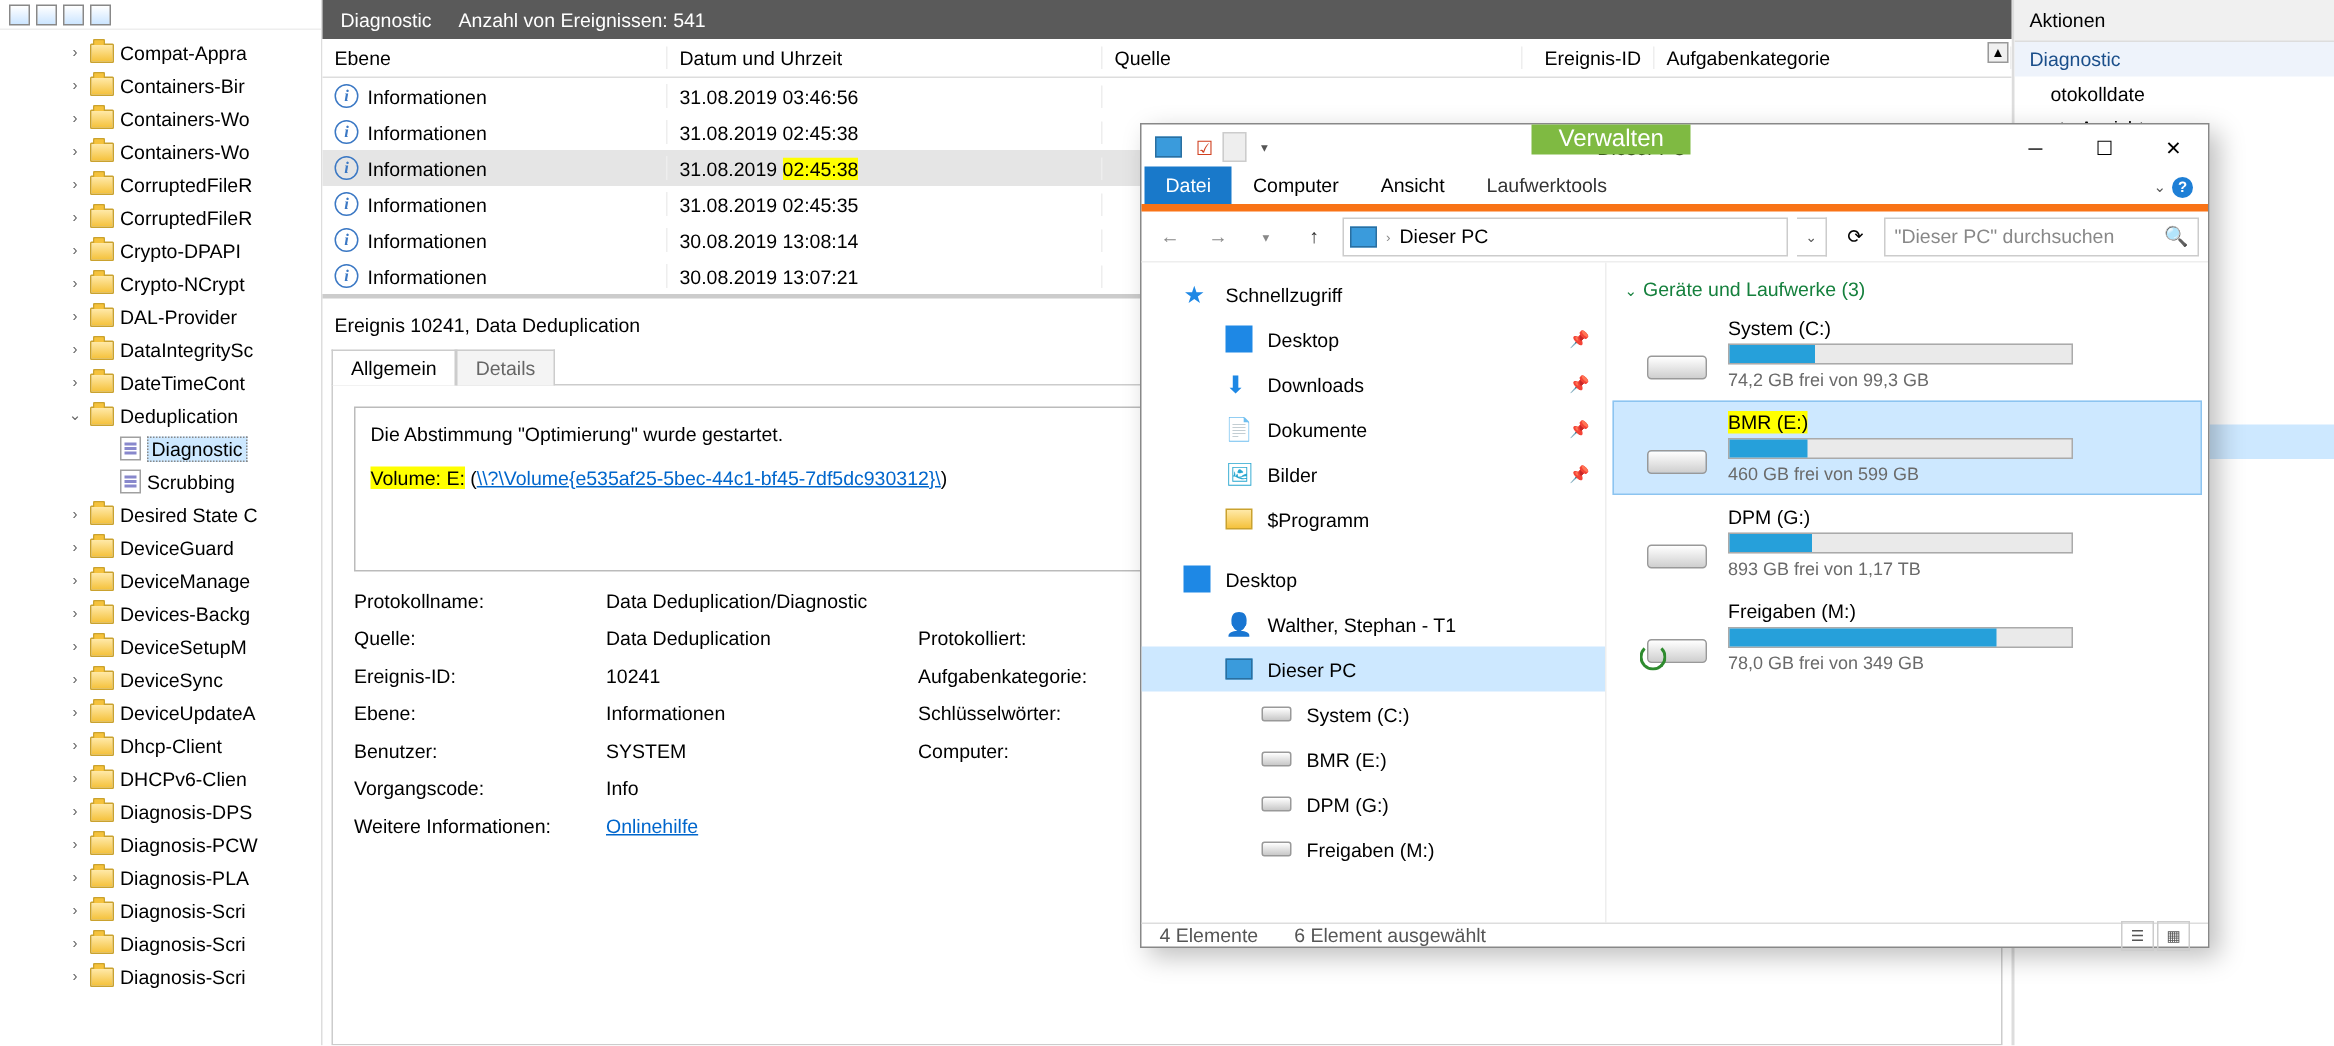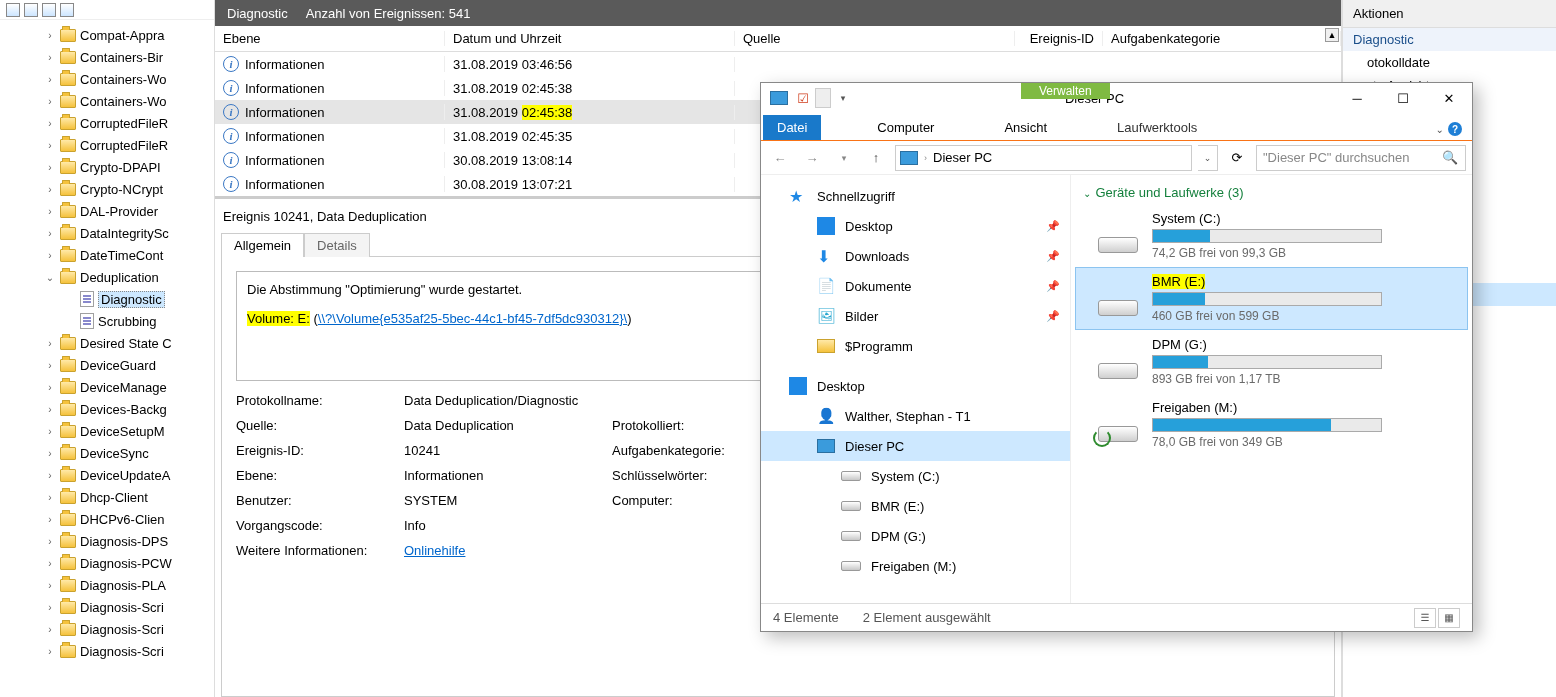--- a/index.html
+++ b/index.html
@@ -64,21 +64,21 @@
 .refresh-ico { color:#2e8b2e; font-size:14px; }
 
 
 .explorer { position: absolute; top: 82px; left: 760px; width: 713px; height: 550px; background: #fff; border: 1px solid #888; box-shadow: 6px 6px 16px rgba(0,0,0,.25); display: flex; flex-direction: column; }
 .ex-titlebar { height: 30px; display: flex; align-items: center; }
 .ex-qat { display: flex; gap: 0; margin-left: 6px; align-items: center; }
 .ex-qat .qbtn { width: 24px; height: 24px; display: flex; align-items: center; justify-content: center; }
 .ex-title { flex: 1; text-align: center; }
 .winbtns { display: flex; }
 .winbtn { width: 46px; height: 30px; display: flex; align-items: center; justify-content: center; cursor: default; }
-.ex-ribbon-tabs { height: 28px; display: flex; align-items: flex-end; border-bottom: 1px solid #f97316; padding-left: 2px; gap: 42px; }
+.ex-ribbon-tabs { height: 28px; display: flex; align-items: flex-end; border-bottom: 5px solid #f97316; padding-left: 2px; }
 .rtab { padding: 5px 14px; cursor: default; }
 .rtab.file { background: #1979ca; color: #fff; }
 .rtab.ctx { color: #333; }
 .ex-nav { height: 34px; display: flex; align-items: center; gap: 6px; padding: 0 6px; border-bottom: 1px solid #eee; }
 .navbtn { width: 26px; height: 26px; display: flex; align-items: center; justify-content: center; color: #888; cursor: default; border-radius: 2px; }
 .navbtn.enabled { color: #333; }
 .crumb { flex: 1; height: 26px; border: 1px solid #ccc; display: flex; align-items: center; padding: 0 4px; gap: 6px; }
 .crumb .pc-ico { width: 18px; height: 14px; background: #3a9bdc; display: inline-block; border: 1px solid #2a6fa0; }
 .crumb-drop { width: 20px; height: 26px; border: 1px solid #ccc; border-left: none; display: flex; align-items: center; justify-content: center; font-size: 9px; color: #555; }
 .refreshbtn { width: 26px; height: 26px; display: flex; align-items: center; justify-content: center; }
@@ -107,26 +107,26 @@
 .drive-item.selected { background: #cde8ff; border: 1px solid #8cc4f0; }
 .drive-ico { width: 44px; height: 34px; display: flex; align-items: flex-end; justify-content: center; }
 .drive-ico .body { width: 40px; height: 16px; background: linear-gradient(#fff,#cfcfcf); border: 1px solid #999; border-radius: 3px; position: relative; }
 .drive-ico.sys::before { content:""; position:absolute; width:18px; height:18px; background: #00a4ef; box-shadow: -10px 0 0 #f25022, -10px 10px 0 #7fba00, 0 10px 0 #ffb900; transform: scale(.45); margin-top: -6px; margin-left: -6px; }
 .drive-ico.net .body::after { content:""; position:absolute; left:-6px; bottom:-6px; width:14px; height:14px; border:2px solid #2e8b2e; border-radius:50%; border-top-color:transparent; }
 .drive-info { flex: 1; min-width: 0; }
 .drive-name { margin-bottom: 3px; }
 .drive-bar { width: 230px; height: 14px; border: 1px solid #aaa; background: #eaeaea; position: relative; margin-bottom: 3px; }
 .drive-bar .fill { position: absolute; left: 0; top: 0; bottom: 0; background: #26a0da; }
 .drive-free { color: #6a6a6a; font-size: 12px; }
-.ex-status { height: 28px; border-top: 1px solid #ddd; display: flex; align-items: center; padding: 0 12px; gap: 24px; color: #555; }
+.ex-status { height: 16px; border-top: 1px solid #ddd; display: flex; align-items: center; padding: 0 12px; gap: 24px; color: #555; }
 .ex-status .viewbtns { margin-left: auto; display: flex; gap: 2px; }
 .viewbtn { width: 22px; height: 20px; border: 1px solid #ccc; display: flex; align-items: center; justify-content: center; font-size: 10px; }
 
 
-.ex-ctxhead { position: absolute; top: 0; left: 260px; background: #7fba42; color: #fff; padding: 1px 18px; font-size: 12px; }
+.ex-ctxhead { position: absolute; top: 0; left: 260px; background: #7fba42; color: #fff; padding: 1px 18px; font-size: 16px; }
 .ex-ribbon-expand { margin-left: auto; padding: 4px 10px; color: #555; display:flex; align-items:center; gap:4px; }
 
 .highlight-box { background: #ffff00; display: inline; }
 </style>
 </head>
 <body>
 
 <div class="root">
 
   <div class="tree">
@@ -641,21 +641,21 @@
                   <div class="fill" style="width: 78%;"></div>
                 </div>
                 <div class="drive-free">78,0 GB frei von 349 GB</div>
               </div>
             </div>
           </div>
       </div>
     </div>
     <div class="ex-status">
       <span>4 Elemente</span>
-      <span>2 Element ausgewählt</span>
+      <span>6 Element ausgewählt</span>
       <div class="viewbtns">
         <div class="viewbtn">☰</div>
         <div class="viewbtn">▦</div>
       </div>
     </div>
   </div>
 
 </div>
 
 </body></html>

